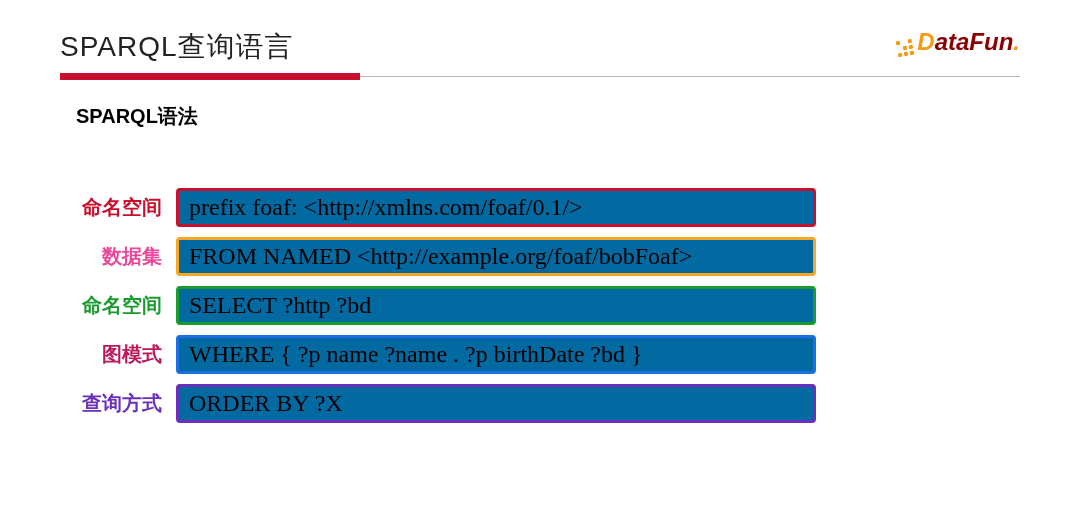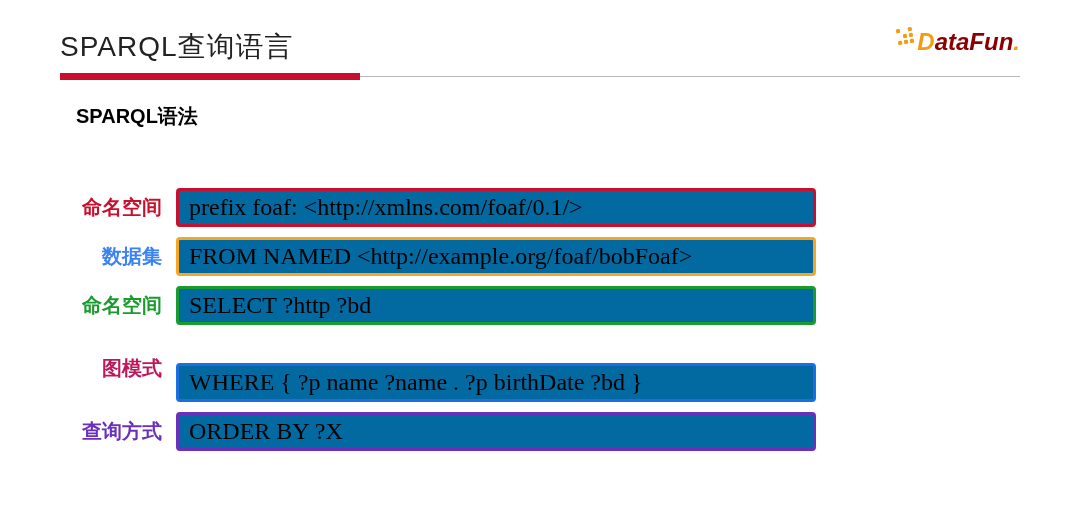--- a/index.html
+++ b/index.html
@@ -18,21 +18,21 @@
       align-items: flex-start;
     }
     .page-title {
       font-size: 28px;
       font-weight: 500;
       color: #222;
       letter-spacing: 1px;
     }
     .logo {
       display: flex;
-      align-items: flex-start;
+      align-items: flex-end;
       gap: 4px;
     }
     .logo-dots {
       display: grid;
       grid-template-columns: repeat(3, 4px);
       grid-template-rows: repeat(3, 4px);
       gap: 2px;
       transform: rotate(-10deg);
     }
     .logo-dots span {
@@ -80,39 +80,39 @@
       margin-bottom: 10px;
     }
     .label {
       width: 100px;
       text-align: right;
       padding-right: 14px;
       font-size: 20px;
       font-weight: 700;
     }
     .label-red   { color: #c8102e; }
-    .label-orange{ color: #3b82f6; font-family: Liberation Mono, monospace; }
+    .label-orange{ color: #ec4899; font-family: Liberation Mono, monospace; }
     .label-green { color: #1a9b2e; }
     .label-blue  { color: #be185d; }
     .label-purple{ color: #6a2fbb; }
     .box {
       width: 640px;
       border-width: 3px;
       border-style: solid;
       border-radius: 4px;
       padding: 3px 10px;
       font-family: "Times New Roman", serif;
       font-size: 24px;
       color: #000;
       background: #0369a1;
     }
     .box-red   { border-color: #c8102e; }
     .box-orange{ border-color: #f5a623; }
     .box-green { border-color: #1a9b2e; }
-    .box-blue  { border-color: #1b6fe3; margin-top: 28px; }
+    .box-blue  { border-color: #1b6fe3; }
     .box-purple{ border-color: #6a2fbb; }
   </style>
 </head>
 <body>
 
 <div class="header">
   <div class="page-title">SPARQL查询语言</div>
   <div class="logo">
     <div class="logo-dots">
       <span></span>

